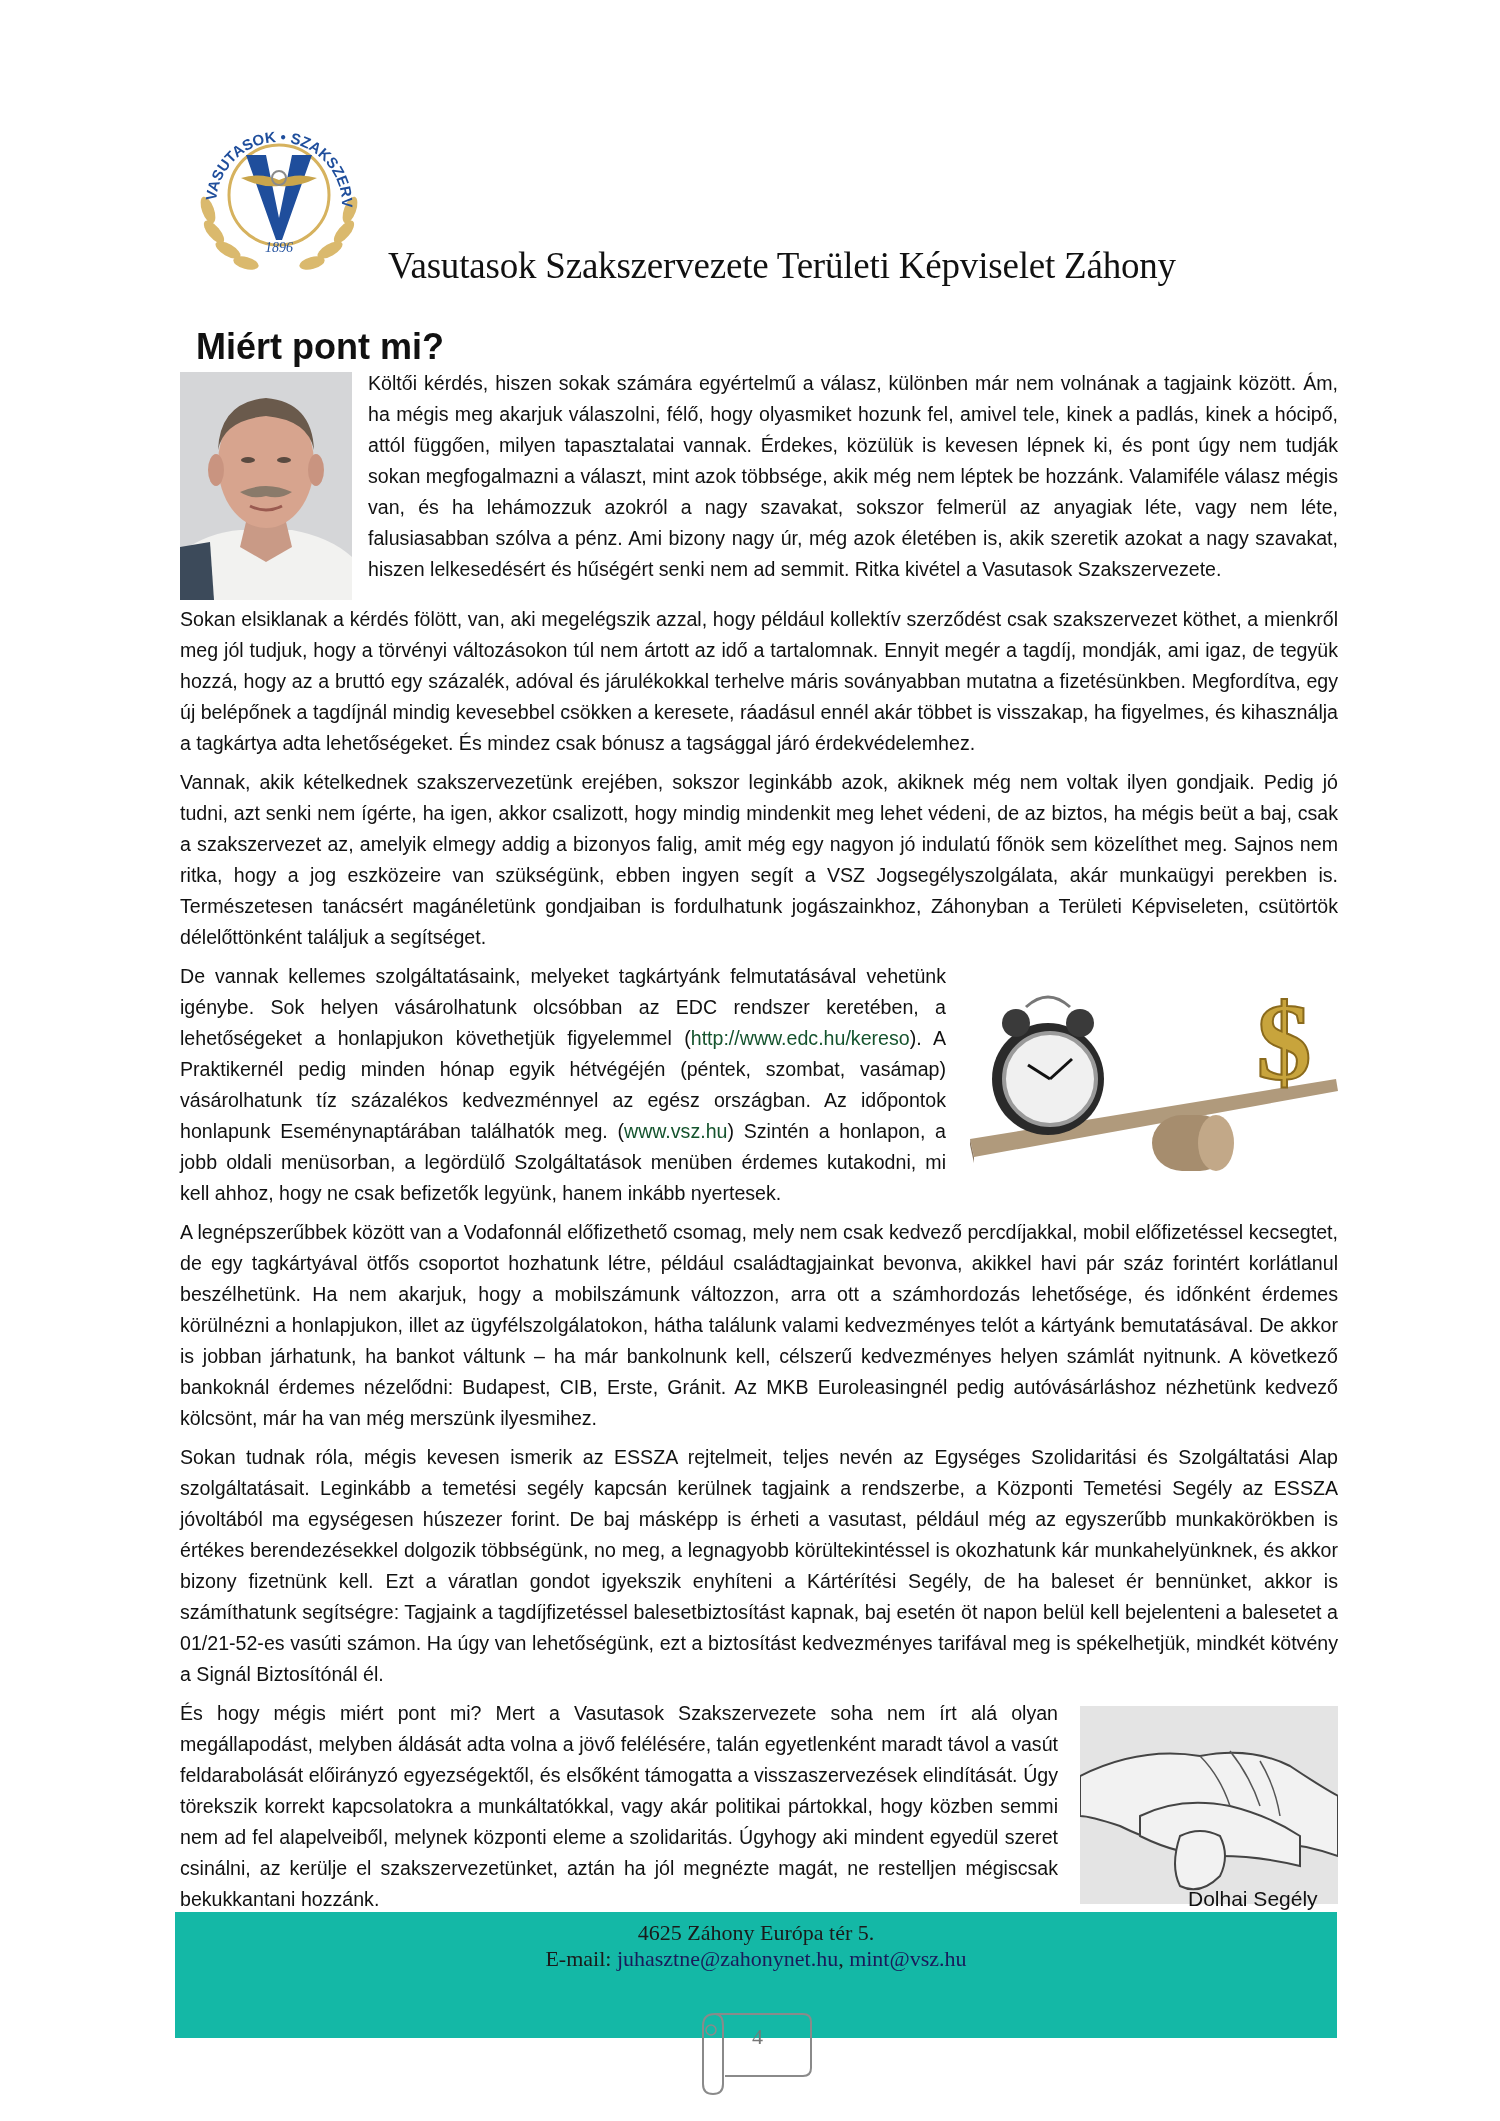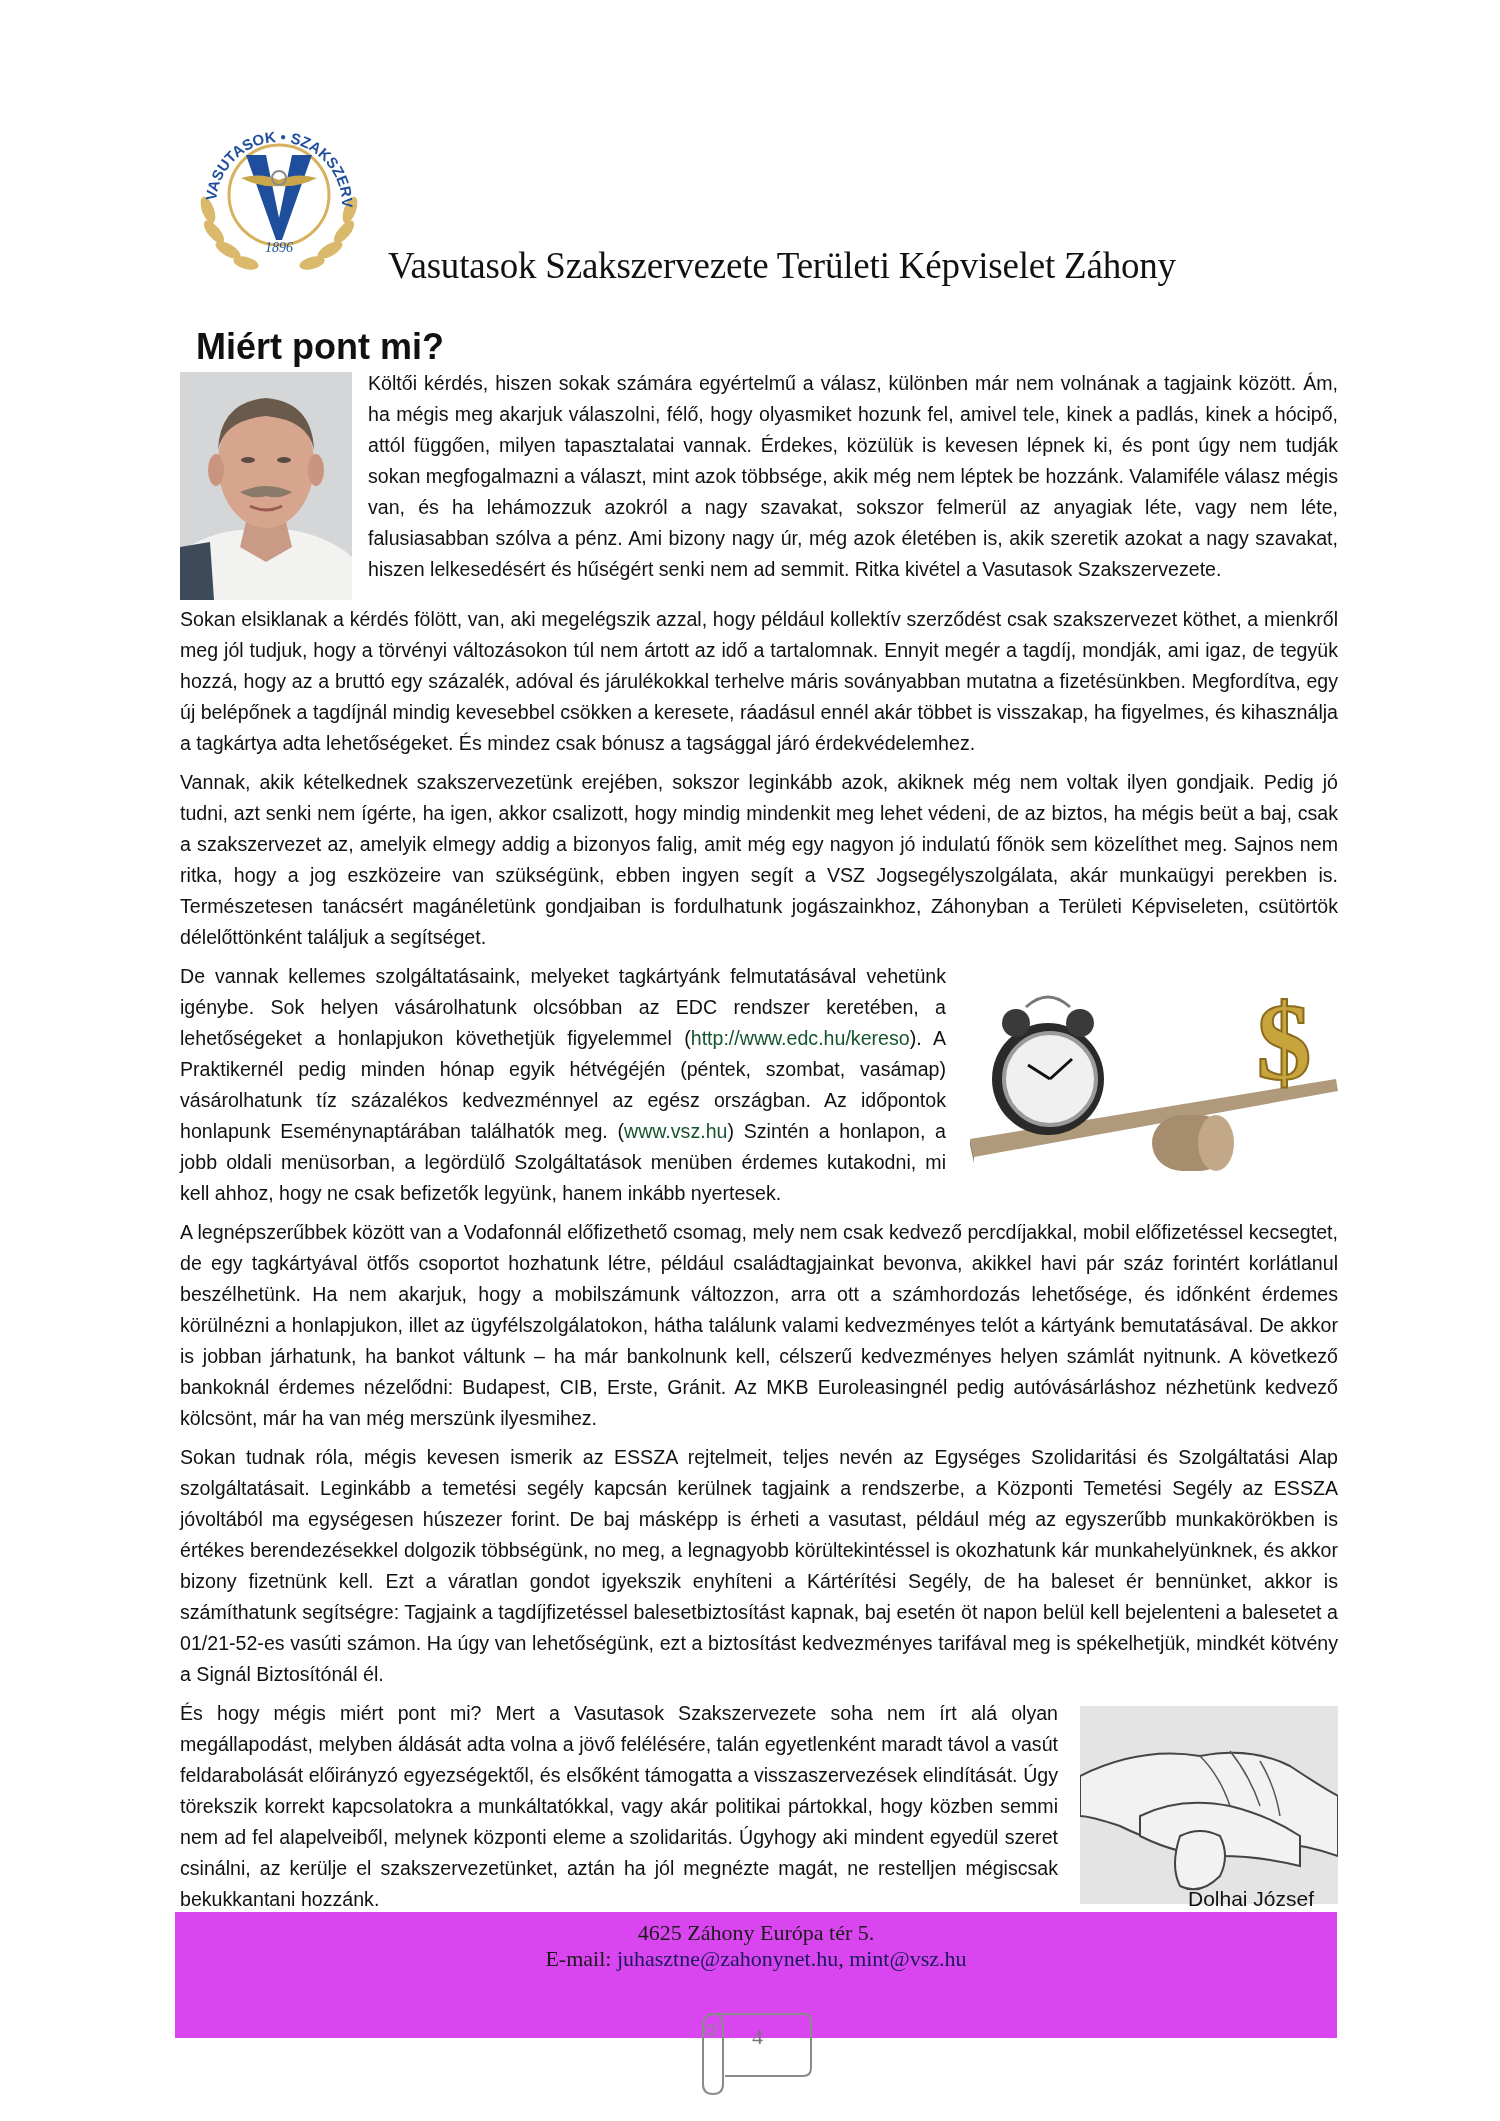--- a/index.html
+++ b/index.html
@@ -14,21 +14,21 @@
   .body-text p { margin: 0 0 8px 0; }
 
   .portrait { float: left; width: 172px; height: 228px; margin: 4px 16px 4px 0; background: #d9dadb; position: relative; overflow: hidden; }
   .scale-img { float: right; width: 372px; height: 220px; margin: 6px 0 6px 20px; position: relative; }
   .hands-img { float: right; width: 258px; height: 198px; margin: 8px 0 4px 22px; background: #e6e6e6; position: relative; overflow: hidden; }
 
   a.link { color: #14532d; }
 
   .signature { position: absolute; left: 1188px; top: 1887px; font-size: 21px; color: #111; }
 
-  .footer { position: absolute; left: 175px; top: 1912px; width: 1162px; height: 126px; background: #d946ef; text-align: center; font-family: "Liberation Serif", serif; font-size: 22px; line-height: 26px; color: #1a1a1a; padding-top: 8px; box-sizing: border-box; }
+  .footer { position: absolute; left: 175px; top: 1912px; width: 1162px; height: 126px; background: #14b8a6; text-align: center; font-family: "Liberation Serif", serif; font-size: 22px; line-height: 26px; color: #1a1a1a; padding-top: 8px; box-sizing: border-box; }
   .footer a { color: #1a1a5a; }
 
   .page-number-box { position: absolute; left: 693px; top: 2000px; width: 130px; height: 96px; }
   .page-number { position: absolute; left: 752px; top: 2024px; font-family: "Liberation Serif", serif; font-size: 22px; color: #777; }
 </style>
 </head>
 <body>
 
 <div class="page">
 
@@ -127,21 +127,21 @@
           <path d="M120 50 Q140 70 150 100"></path>
           <path d="M150 45 Q170 70 180 100"></path>
           <path d="M180 55 Q195 80 200 110"></path>
         </g>
       </svg>
     </div>
 
     <p>És hogy mégis miért pont mi? Mert a Vasutasok Szakszervezete soha nem írt alá olyan megállapodást, melyben áldását adta volna a jövő felélésére, talán egyetlenként maradt távol a vasút feldarabolását előirányzó egyezségektől, és elsőként támogatta a visszaszervezések elindítását. Úgy törekszik korrekt kapcsolatokra a munkáltatókkal, vagy akár politikai pártokkal, hogy közben semmi nem ad fel alapelveiből, melynek központi eleme a szolidaritás. Úgyhogy aki mindent egyedül szeret csinálni, az kerülje el szakszervezetünket, aztán ha jól megnézte magát, ne restelljen mégiscsak bekukkantani hozzánk.</p>
   </div>
 
-  <div class="signature">Dolhai József</div>
+  <div class="signature">Dolhai Segély</div>
 
   <div class="footer">
     <div>4625 Záhony Európa tér 5.</div>
     <div>
       <span>E-mail: </span><a>juhasztne@zahonynet.hu</a><span>, </span><a>mint@vsz.hu</a>
     </div>
   </div>
 
   <div class="page-number-box">
     <svg width="130" height="96" viewBox="0 0 130 96">

